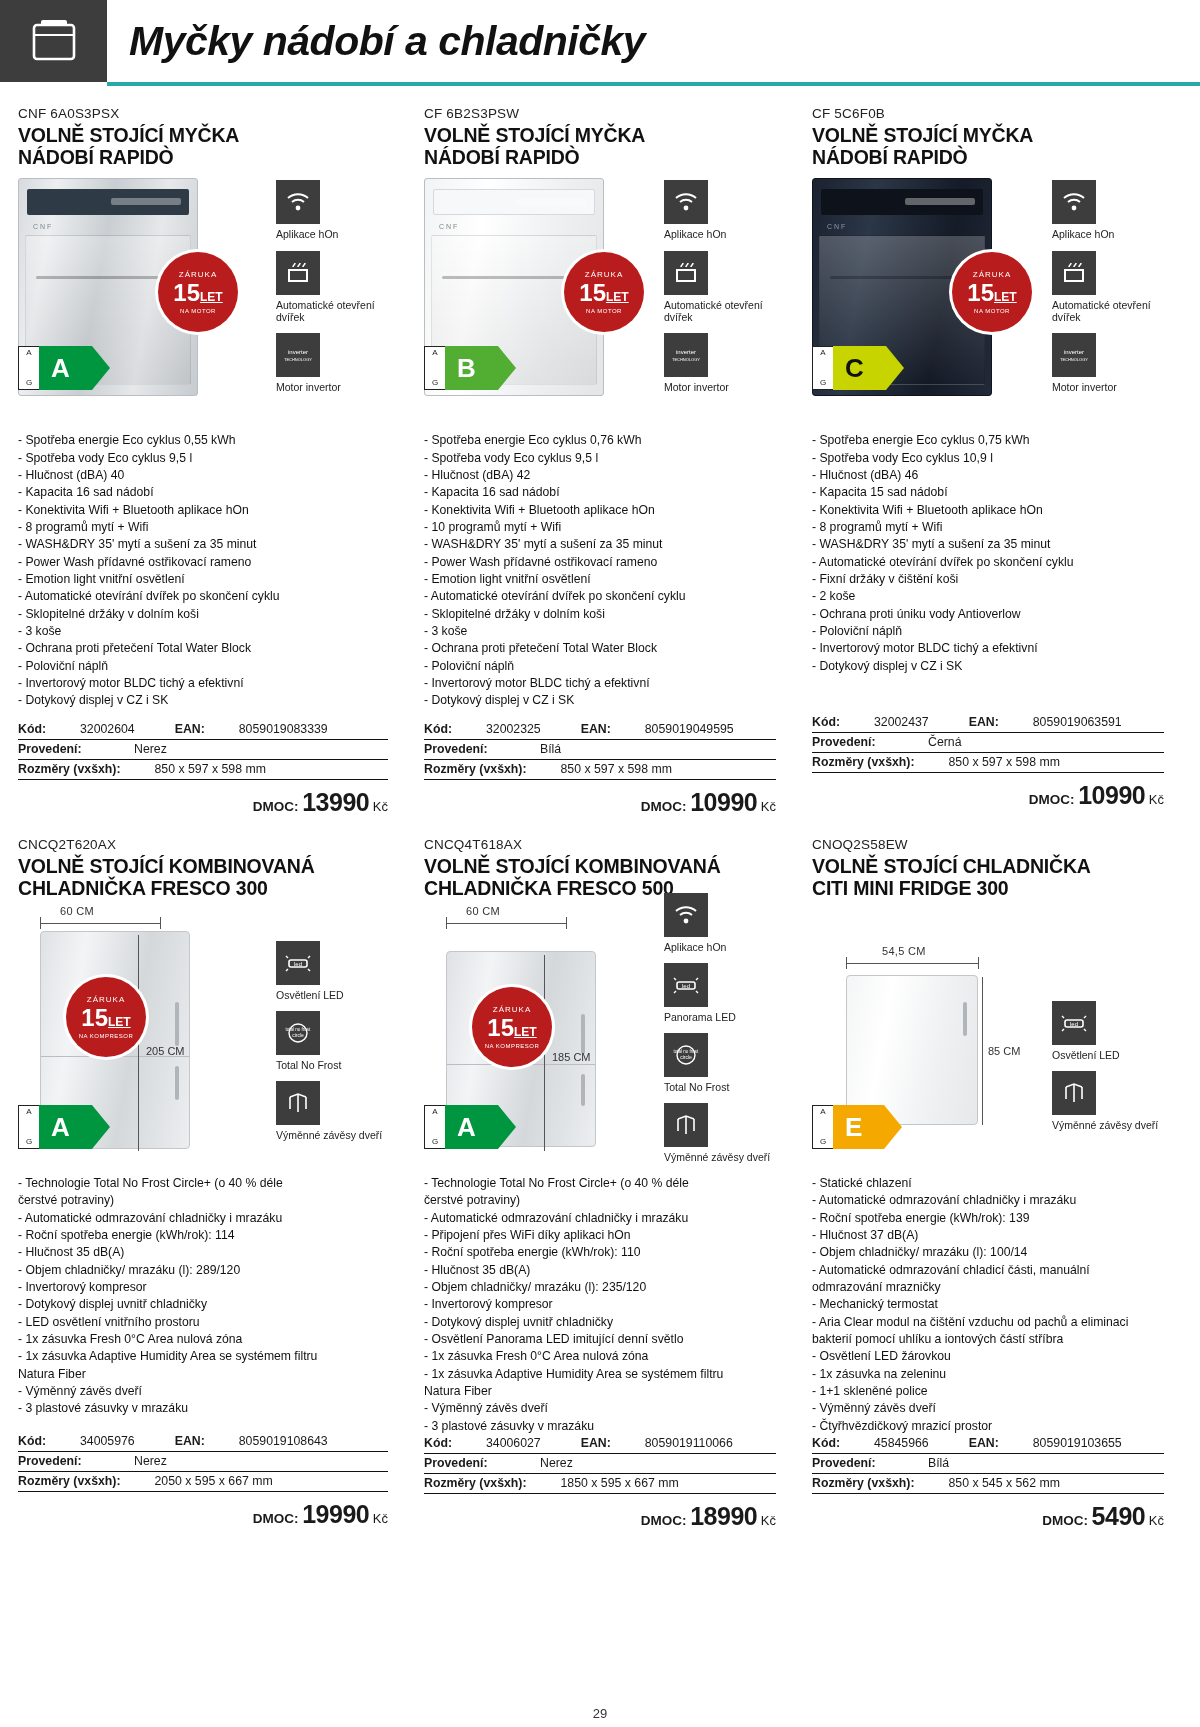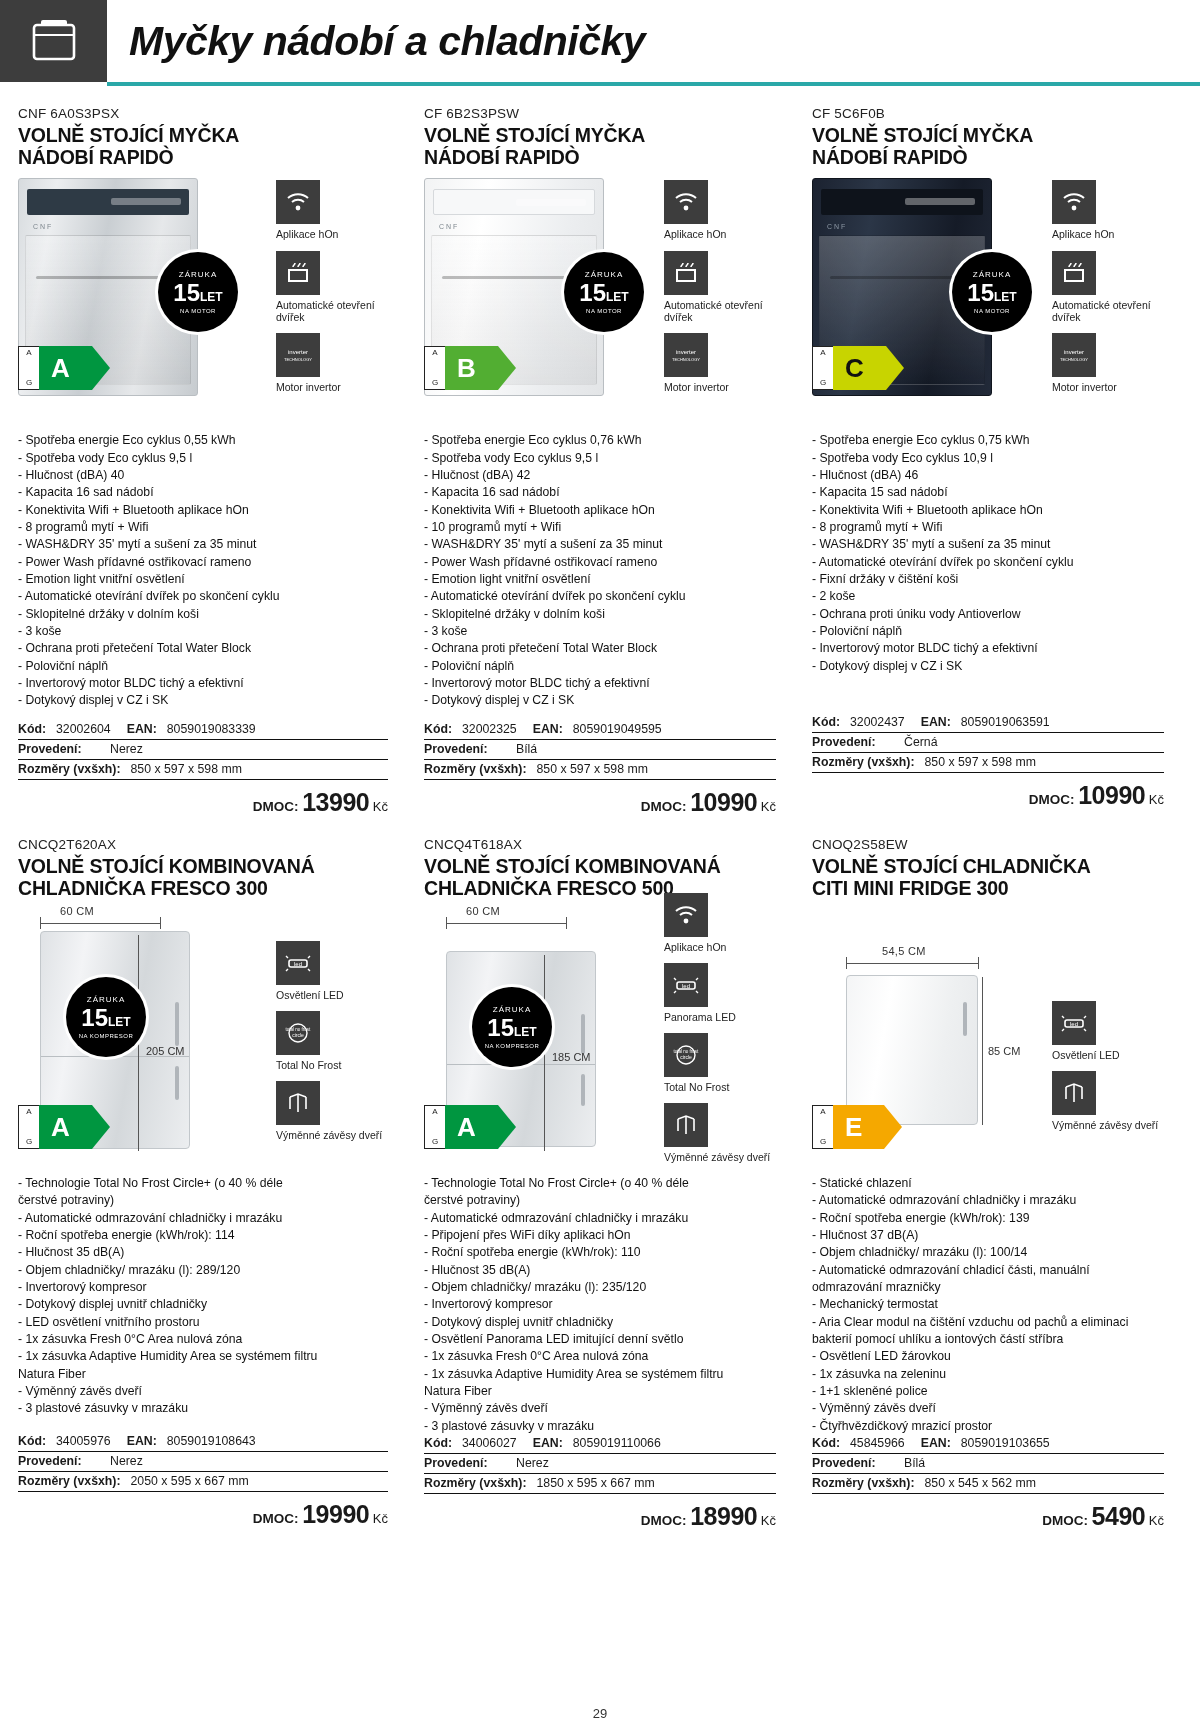--- a/index.html
+++ b/index.html
@@ -83,27 +83,27 @@
   
   .dim-top {
     position:absolute; font-size:11px; color:#333; letter-spacing:.3px;
   }
   .dim-line-h { position:absolute; height:1px; background:#555; }
   .dim-line-v { position:absolute; width:1px; background:#555; }
   .dim-side { position:absolute; font-size:11px; color:#333; }
   
   .warranty {
     position:absolute; width:80px; height:80px; border-radius:50%;
-    background:#000000; color:#fff; display:flex;
+    background:#b91c1c; color:#fff; display:flex;
     flex-direction:column; align-items:center; justify-content:center; line-height:1;
     box-shadow:0 0 0 3px #fff;
   }
   .warranty .w1 { font-size:8px; letter-spacing:1px; margin-bottom:2px; }
   .warranty .w2 { font-size:24px; font-weight:bold; }
-  .warranty .w2 small { font-size:12px; font-weight:bold; }
+  .warranty .w2 small { font-size:12px; font-weight:bold;text-decoration:underline; }
   .warranty .w3 { font-size:6px; letter-spacing:.5px; margin-top:3px; }
   
   .energy { position:absolute; display:flex; align-items:center; }
   .energy .scale {
     width:22px; height:44px; border:1px solid #222; font-size:8px; color:#222;
     display:flex; flex-direction:column; justify-content:space-between; align-items:center;
     padding:2px 0; background:#fff; line-height:1;
   }
   .energy .arrow {
     height:44px; display:flex; align-items:center; color:#fff; font-weight:bold;
@@ -119,21 +119,21 @@
   .feat { margin-bottom:10px; }
   .feat .ibox {
     width:44px; height:44px; background:#3d3d3d; display:flex; align-items:center; justify-content:center;
   }
   .feat .flabel { font-size:10.5px; line-height:1.15; color:#222; margin-top:4px; }
   
   .specs { font-size:12.2px; line-height:1.42; color:#111; margin-top:8px; }
   .specs div { white-space:nowrap; }
   
   .meta { margin-top:10px; font-size:12.3px; }
-  .meta .row { border-bottom:1px solid #111; padding:2px 0 3px; display:flex; }
+  .meta .row { border-bottom:1px solid #111; padding:2px 0 3px; display:flex;gap:24px; }
   .meta .k { font-weight:bold; }
   .meta .v { margin-left:10px; }
   .meta .lbl { font-weight:bold; width:92px; }
   .price { text-align:right; margin-top:8px; font-size:13px; }
   .price .big { font-size:25px; font-weight:bold; letter-spacing:-0.5px; }
   .price .dm { font-weight:bold; font-size:13.5px; }
   .pagenum {
     position:absolute; bottom:6px; left:0; right:0; text-align:center;
     font-size:13px; color:#333;
   }

